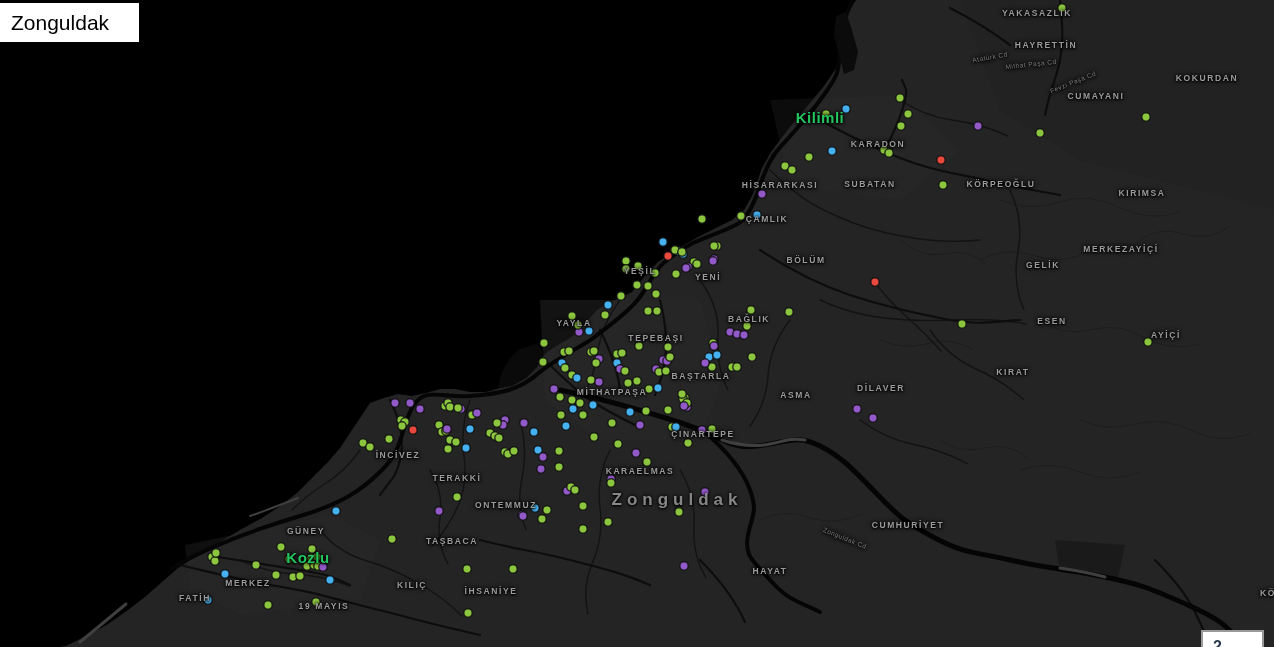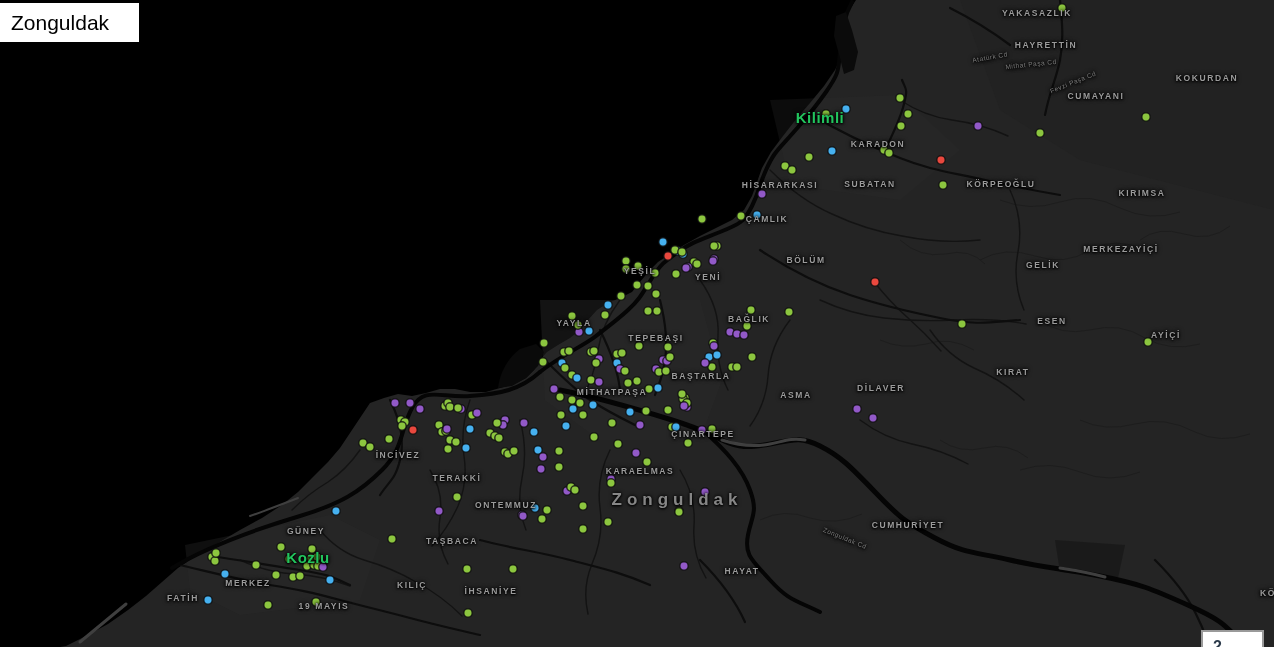--- a/index.html
+++ b/index.html
@@ -358,26 +358,26 @@
       <span class="map-label hood" style="left: 612px; top: 392px;">MİTHATPAŞA</span>
       <span class="map-label hood" style="left: 796px; top: 395px;">ASMA</span>
       <span class="map-label hood" style="left: 881px; top: 388px;">DİLAVER</span>
       <span class="map-label hood" style="left: 398px; top: 455px;">İNCİVEZ</span>
       <span class="map-label hood" style="left: 457px; top: 478px;">TERAKKİ</span>
       <span class="map-label hood" style="left: 506px; top: 505px;">ONTEMMUZ</span>
       <span class="map-label hood" style="left: 640px; top: 471px;">KARAELMAS</span>
       <span class="map-label hood" style="left: 703px; top: 434px;">ÇINARTEPE</span>
       <span class="map-label hood" style="left: 306px; top: 531px;">GÜNEY</span>
       <span class="map-label hood" style="left: 248px; top: 583px;">MERKEZ</span>
-      <span class="map-label hood" style="left: 183px; top: 598px;">FATİH</span>
+      <span class="map-label hood" style="left: 195px; top: 598px;">FATİH</span>
       <span class="map-label hood" style="left: 324px; top: 606px;">19 MAYIS</span>
       <span class="map-label hood" style="left: 412px; top: 585px;">KILIÇ</span>
       <span class="map-label hood" style="left: 452px; top: 541px;">TAŞBACA</span>
       <span class="map-label hood" style="left: 491px; top: 591px;">İHSANİYE</span>
-      <span class="map-label hood" style="left: 742px; top: 571px;">HAYAT</span>
+      <span class="map-label hood" style="left: 770px; top: 571px;">HAYAT</span>
       <span class="map-label hood" style="left: 908px; top: 525px;">CUMHURİYET</span>
       <span class="map-label hood" style="left: 1268px; top: 593px;">KÖ</span>
       <span class="map-label street" style="left: 990px; top: 57px; transform: translate(-50%, -50%) rotate(-10deg);">Atatürk Cd</span>
       <span class="map-label street" style="left: 1031px; top: 64px; transform: translate(-50%, -50%) rotate(-6deg);">Mithat Paşa Cd</span>
       <span class="map-label street" style="left: 1073px; top: 82px; transform: translate(-50%, -50%) rotate(-22deg);">Fevzi Paşa Cd</span>
       <span class="map-label street" style="left: 845px; top: 538px; transform: translate(-50%, -50%) rotate(22deg);">Zonguldak Cd</span>
     </div>
 
   <div id="title-card">Zonguldak</div>
   <div id="zoom-control">2</div>

